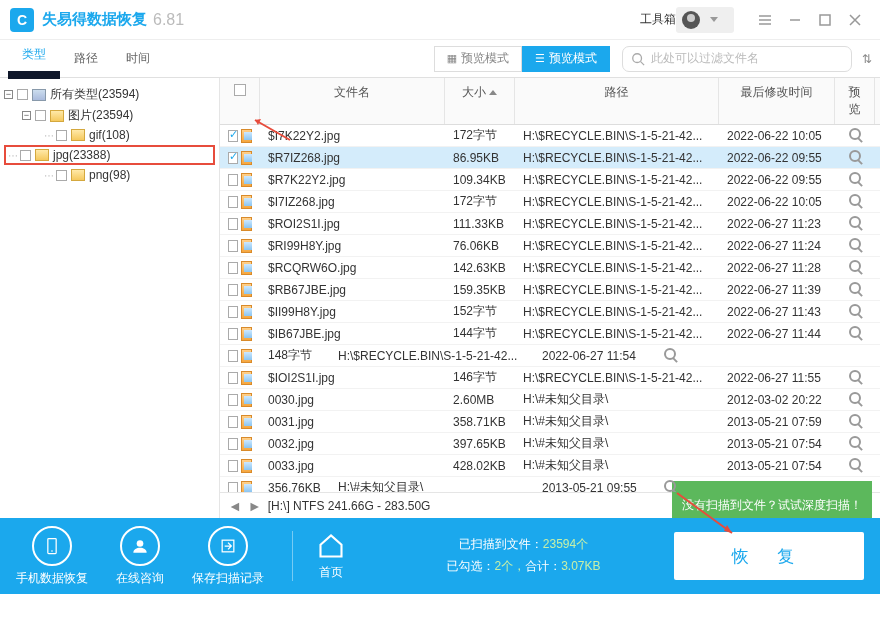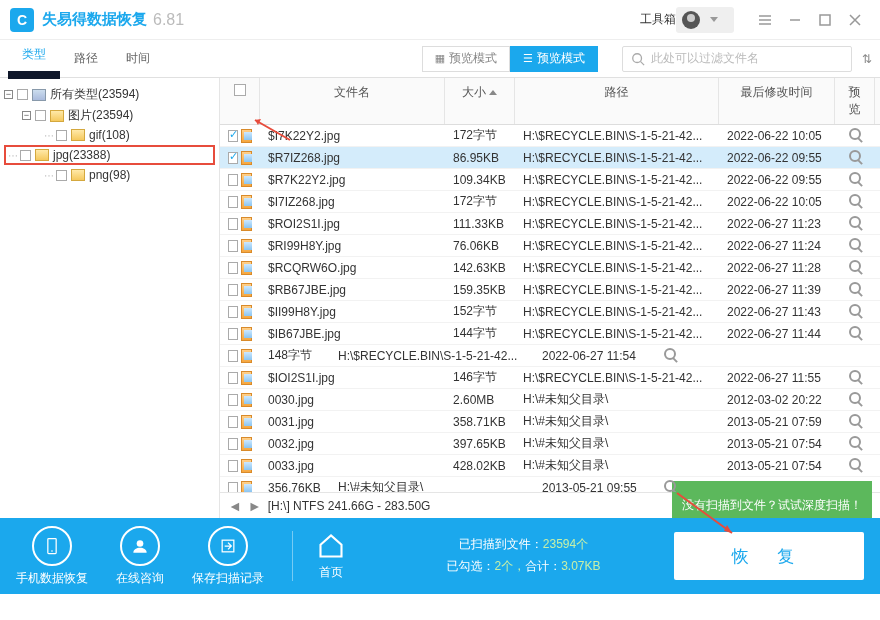--- a/index.html
+++ b/index.html
@@ -16,21 +16,21 @@
 .caretd{width:0;height:0;border-left:4px solid transparent;border-right:4px solid transparent;border-top:5px solid #999;margin-left:6px}
 .winbtn{width:30px;height:30px;display:flex;align-items:center;justify-content:center;color:#999;font-size:18px}
 .winbtn svg{width:14px;height:14px}
 .toolbar{height:38px;display:flex;align-items:center;padding:0 8px;border-bottom:1px solid #e0e0e0}
 .mtab{padding:8px 14px;color:#666}
 .mtab.active{color:#1ba8ed;border-bottom:8px solid #0f172a}
 .tspacer{flex:1}
 .vmode{height:26px;padding:0 12px;display:flex;align-items:center;color:#888;border:1px solid #ddd;font-size:12px}
 .vmode.active{background:#1ba8ed;color:#fff;border-color:#1ba8ed}
 .vmode .vicn{margin-right:4px;font-size:11px}
-.searchbox{margin-left:24px;height:26px;border:1px solid #ddd;display:flex;align-items:center;padding:0 8px;width:230px;border-radius:2px}
+.searchbox{margin-left:12px;height:26px;border:1px solid #ddd;display:flex;align-items:center;padding:0 8px;width:230px;border-radius:7px}
 .searchbox svg{width:14px;height:14px;fill:#aaa;margin-right:6px}
 .searchbox .ph{color:#bbb}
 .filter-icn{margin-left:10px;color:#888}
 .main{display:flex;height:440px}
 .side{width:220px;border-right:1px solid #e5e5e5;padding:6px 4px;overflow:hidden}
 .tnode{display:flex;align-items:center;padding:2px 0;white-space:nowrap}
 .tbox{width:9px;height:9px;border:1px solid #888;display:inline-flex;align-items:center;justify-content:center;margin-right:4px;font-size:9px;line-height:7px;color:#555}
 .tchk{width:11px;height:11px;border:1px solid #aaa;margin-right:4px}
 .ticn{width:14px;height:12px;margin-right:4px;display:inline-block}
 .ticn.monitor{background:linear-gradient(#cde,#abd);border:1px solid #89a}

